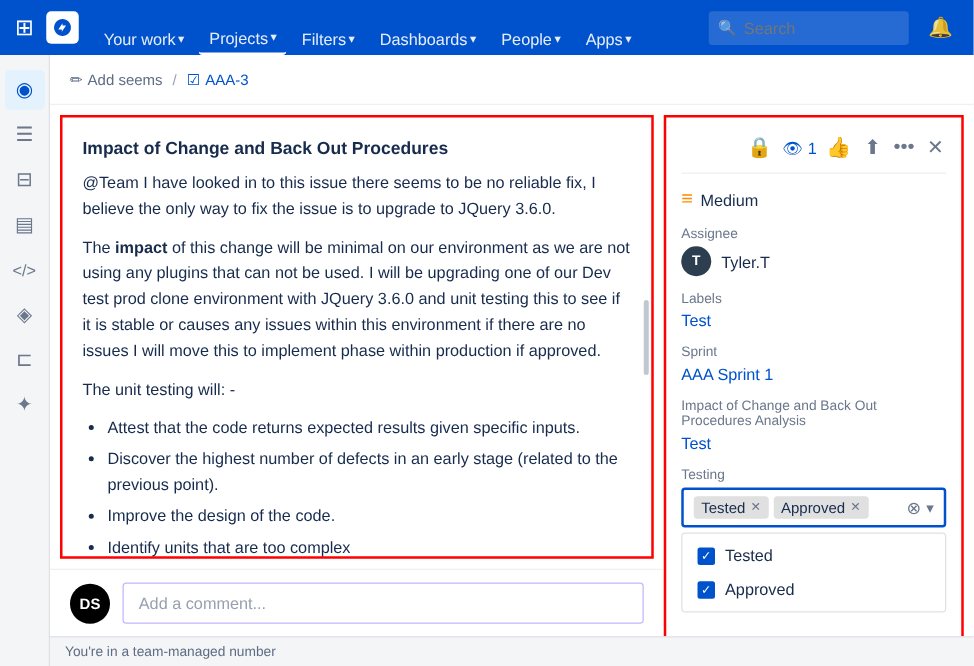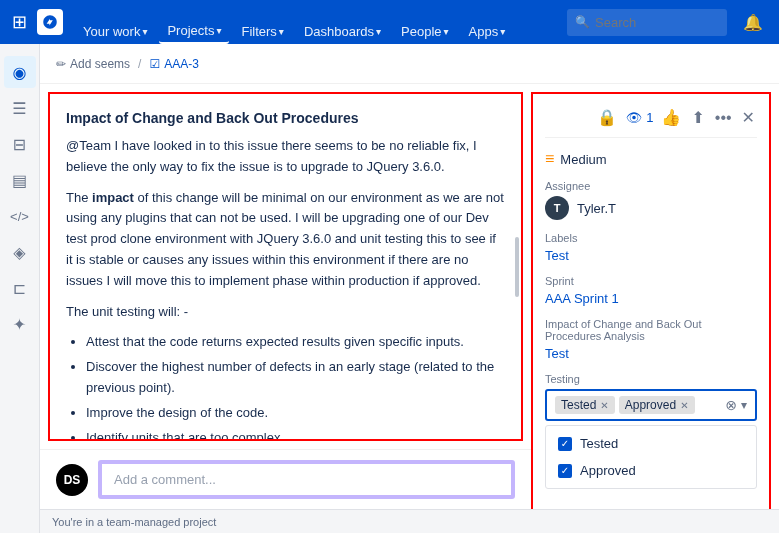--- a/index.html
+++ b/index.html
@@ -98,21 +98,21 @@
     .comment-bar {
       padding: 10px 16px;
       display: flex;
       align-items: center;
       gap: 10px;
       border-top: 1px solid #f0f0f0;
       background: white;
       flex-shrink: 0;
     }
     .avatar-ds { width: 32px; height: 32px; border-radius: 50%; background: #000000; color: white; display: flex; align-items: center; justify-content: center; font-size: 12px; font-weight: 700; flex-shrink: 0; }
-    .comment-input { flex: 1; border: 4px solid #c4b5fd; border-radius: 3px; padding: 8px 12px; font-size: 13px; color: #97a0af; cursor: text; }
+    .comment-input { flex: 1; border: 1px solid #c4b5fd; border-radius: 3px; padding: 8px 12px; font-size: 13px; color: #97a0af; cursor: text; }
     .pro-tip { font-size: 11px; color: #97a0af; padding: 4px 16px 8px 58px; }
     .pro-tip kbd { background: #f4f5f7; border: 1px solid #dfe1e6; border-radius: 2px; padding: 1px 4px; font-size: 10px; }
 
     
     .comment-area {
       flex-shrink: 0;
     }
 
     
     .bottom-bar {
@@ -414,14 +414,14 @@
             <span class="checkbox-label">Approved</span>
           </div>
 
         </div>
       </div>
     </div>
   </div>
 </div>
 
 <div class="bottom-bar">
-  <span>You're in a team-managed project</span>
+  <span>You're in a team-managed number</span>
 </div>
 
 </body></html>

